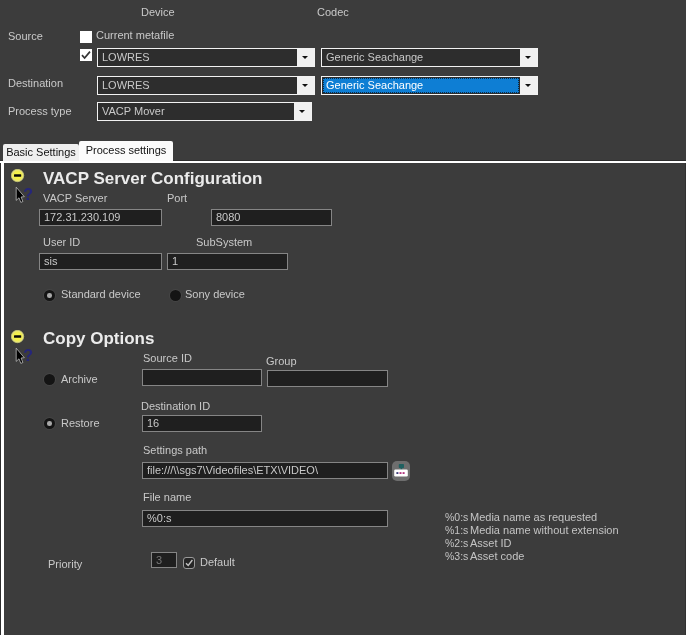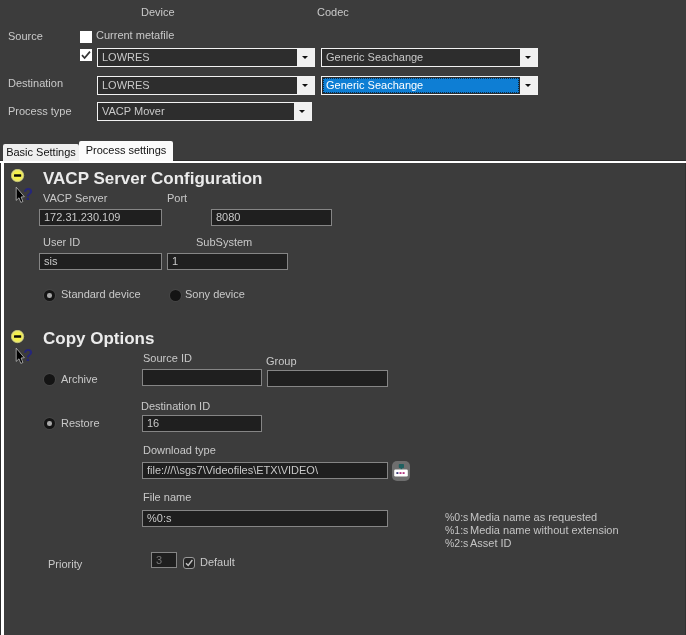--- a/index.html
+++ b/index.html
@@ -112,40 +112,41 @@
   <div class="radio" style="left:44px;top:374px;"></div>
   <div class="lbl" style="left:61px;top:373px;">Archive</div>
   <div class="input" style="left:142px;top:369px;width:120px;"></div>
   <div class="input" style="left:267px;top:370px;width:121px;"></div>
 
   <div class="lbl" style="left:141px;top:400px;">Destination ID</div>
   <div class="radio sel" style="left:44px;top:418px;"></div>
   <div class="lbl" style="left:61px;top:417px;">Restore</div>
   <div class="input" style="left:142px;top:415px;width:120px;">16</div>
 
-  <div class="lbl" style="left:143px;top:444px;">Download type</div>
+  <div class="lbl" style="left:143px;top:444px;">Settings path</div>
   <div class="input" style="left:142px;top:462px;width:246px;">file:///\\sgs7\Videofiles\ETX\VIDEO\</div>
   <div style="position:absolute;left:392px;top:461px;width:18px;height:20px;background:#6e6e6e;border-radius:5px;">
     <svg width="18" height="20" viewBox="0 0 18 20">
       <rect x="6.8" y="3" width="5.2" height="4" rx="0.8" fill="#1f6060"></rect>
       <rect x="8.6" y="7" width="1.6" height="1.6" fill="#1f6060"></rect>
       <rect x="2.2" y="8.6" width="13.6" height="6.8" rx="1.2" fill="#ffffff"></rect>
       <rect x="4.4" y="11.2" width="2" height="1.7" fill="#252566"></rect>
       <rect x="7.5" y="11.2" width="2" height="1.7" fill="#aa2070"></rect>
       <rect x="10.6" y="11.2" width="2" height="1.7" fill="#aa2070"></rect>
     </svg>
   </div>
 
   <div class="lbl" style="left:143px;top:491px;">File name</div>
   <div class="input" style="left:142px;top:510px;width:246px;">%0:s</div>
 
   <div style="position:absolute;left:445px;top:510.5px;font-size:11px;line-height:13.3px;color:#c4c4c4;">
     <div><span style="display:inline-block;width:25px;font-size:10.5px;">%0:s</span>Media name as requested</div>
     <div><span style="display:inline-block;width:25px;font-size:10.5px;">%1:s</span>Media name without extension</div>
     <div><span style="display:inline-block;width:25px;font-size:10.5px;">%2:s</span>Asset ID</div>
+    <div><span style="display:inline-block;width:25px;font-size:10.5px;">%3:s</span>Asset code</div>
   </div>
 
   <div class="lbl" style="left:48px;top:558px;">Priority</div>
   <div class="input" style="left:151px;top:552px;width:26px;height:16px;color:#767676;">3</div>
   <div style="position:absolute;left:183px;top:557px;width:12px;height:12px;box-sizing:border-box;background:#262626;border:1px solid #9a9a9a;border-radius:3px;">
     <svg width="10" height="10" viewBox="0 0 10 10" style="position:absolute;left:0;top:0;">
       <path d="M2 5.2 L4.2 7.5 L8.4 2" stroke="#c2c2c2" stroke-width="1.4" fill="none"></path>
     </svg>
   </div>
   <div class="lbl" style="left:200px;top:556px;">Default</div>

